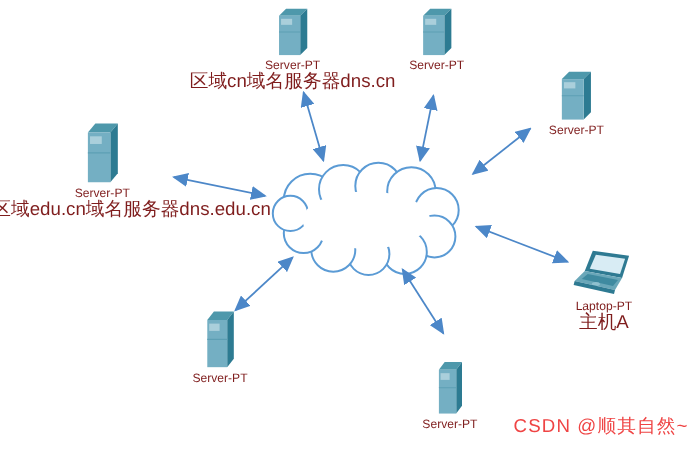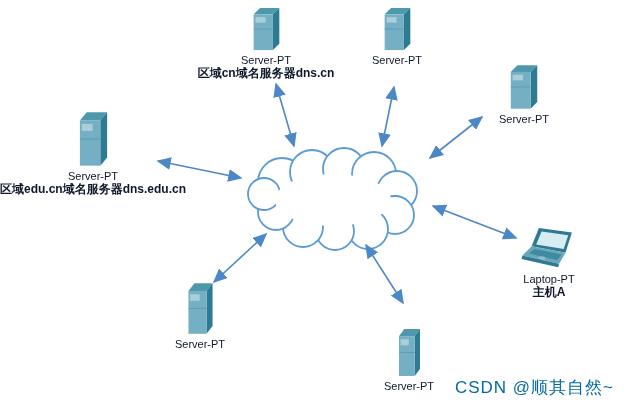--- a/index.html
+++ b/index.html
@@ -9,41 +9,40 @@
     background:#ffffff;
     overflow:hidden;
     font-family:"Liberation Sans","DejaVu Sans",sans-serif;
   }
   #links-layer{position:absolute;left:0;top:0;z-index:1;}
   .node{
     position:absolute;
     transform:translateX(-50%);
     text-align:center;
     z-index:2;
-    color:#0f172a;
+    color:#7f1d1d;
   }
   .node svg{display:block;margin:0 auto;}
   .model{
     font-size:11px;
     line-height:13px;
     margin-top:2px;
     white-space:nowrap;
   }
   .dev-label{
-    font-size:12px;
+    font-size:17px;
     line-height:13px;
     white-space:nowrap;
-    font-weight:bold;
   }
   #watermark{
     position:absolute;
-    right:16px;
+    right:4px;
     bottom:9px;
     font-size:17px;
-    color:#0369a1;
+    color:#ef4444;
     letter-spacing:1px;
     z-index:3;
     white-space:nowrap;
   }
 </style>
 </head>
 <body>
 
 <div id="canvas">
 

